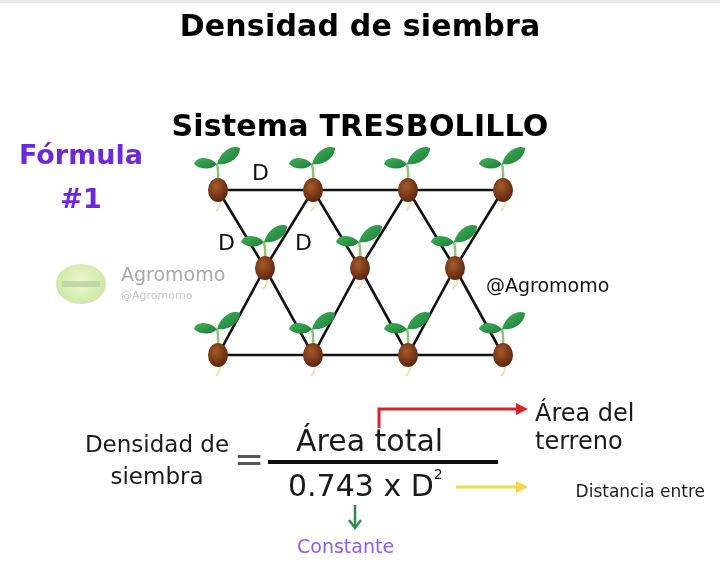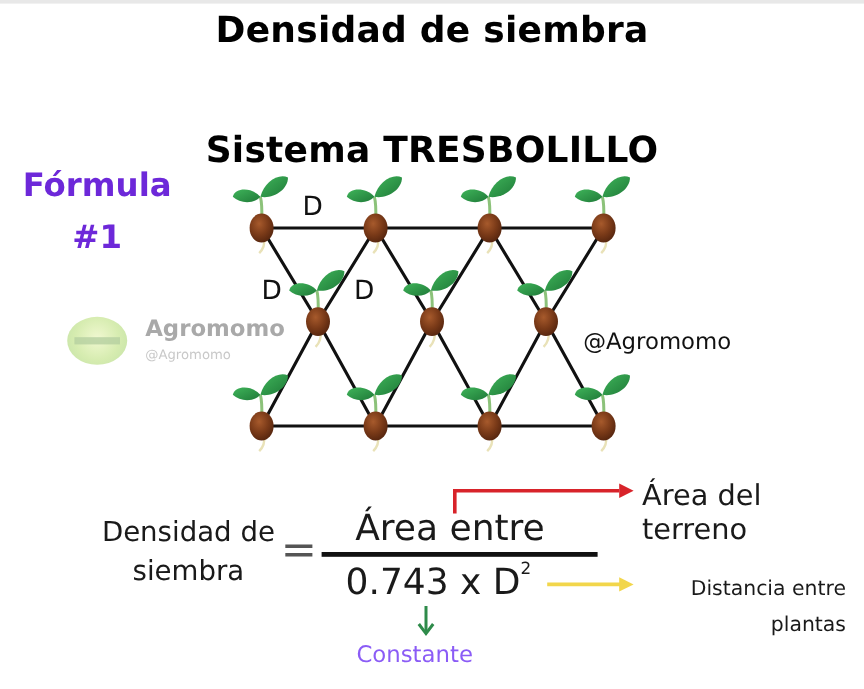--- a/index.html
+++ b/index.html
@@ -8,21 +8,21 @@
   .topbar { position:absolute; left:0; top:0; width:720px; height:3px; background:#e8e8e8; }
   .title { position:absolute; left:0; width:720px; text-align:center; font-weight:bold;
            font-size:30px; color:#000000; letter-spacing:0.2px; }
   .title.l1 { top:8px; }
   .title.l2 { top:68px;margin-top:40px; }
   .formula-label { position:absolute; left:10px; top:133px; width:142px; text-align:center;
            color:#6d28d9; font-weight:bold; font-size:27px; line-height:44px; }
   .wm-logo { position:absolute; left:56px; top:264px; width:50px; height:40px; border-radius:50%;
            background:radial-gradient(circle at 50% 45%, #f0f8d0 0%, #d6ecb0 55%, #c2e1a6 100%); }
   .wm-logo .bar { position:absolute; left:6px; top:17px; width:38px; height:6px; background:#b5cfa0; opacity:0.8; }
-  .wm-name { position:absolute; left:121px; top:263px; font-size:19px; color:#a9a9a9;font-weight:bold; }
+  .wm-name { position:absolute; left:121px; top:263px; font-size:19px; color:#a9a9a9; }
   .wm-handle { position:absolute; left:121px; top:289px; font-size:11px; color:#c8c8c8; }
   .handle-right { position:absolute; left:486px; top:274px; font-size:19px; color:#111; }
   svg.diagram { position:absolute; left:0; top:0; }
   .dlabel { position:absolute; font-size:22px; color:#111; }
   .eq-left { position:absolute; left:72px; top:428px; width:170px; text-align:center;
            font-size:23px; line-height:32px; color:#1a1a1a; }
   .eq-sign { position:absolute; left:234px; top:438px; font-size:36px; color:#555; }
   .numerator { position:absolute; left:296px; top:423px; font-size:30px; color:#1a1a1a; }
   .frac-line { position:absolute; left:268px; top:460px; width:230px; height:4px; background:#111; }
   .denominator { position:absolute; left:288px; top:468px; font-size:30px; color:#1a1a1a; }
@@ -123,22 +123,21 @@
 <div class="dlabel" style="left:218px; top:230px;">D</div>
 <div class="dlabel" style="left:295px; top:230px;">D</div>
 
 <div class="handle-right">@Agromomo</div>
 
 <div class="eq-left">
   <div>Densidad de</div>
   <div>siembra</div>
 </div>
 <div class="eq-sign">=</div>
-<div class="numerator">Área entre</div>
+<div class="numerator">Área total</div>
 <div class="frac-line"></div>
 <div class="denominator"><span>0.743 x D</span><sup>2</sup></div>
 
 <div class="note-area">Área del terreno</div>
 <div class="note-dist">
   <div>Distancia entre</div>
-  <div>plantas</div>
 </div>
 <div class="note-const">Constante</div>
 
 </body></html>

